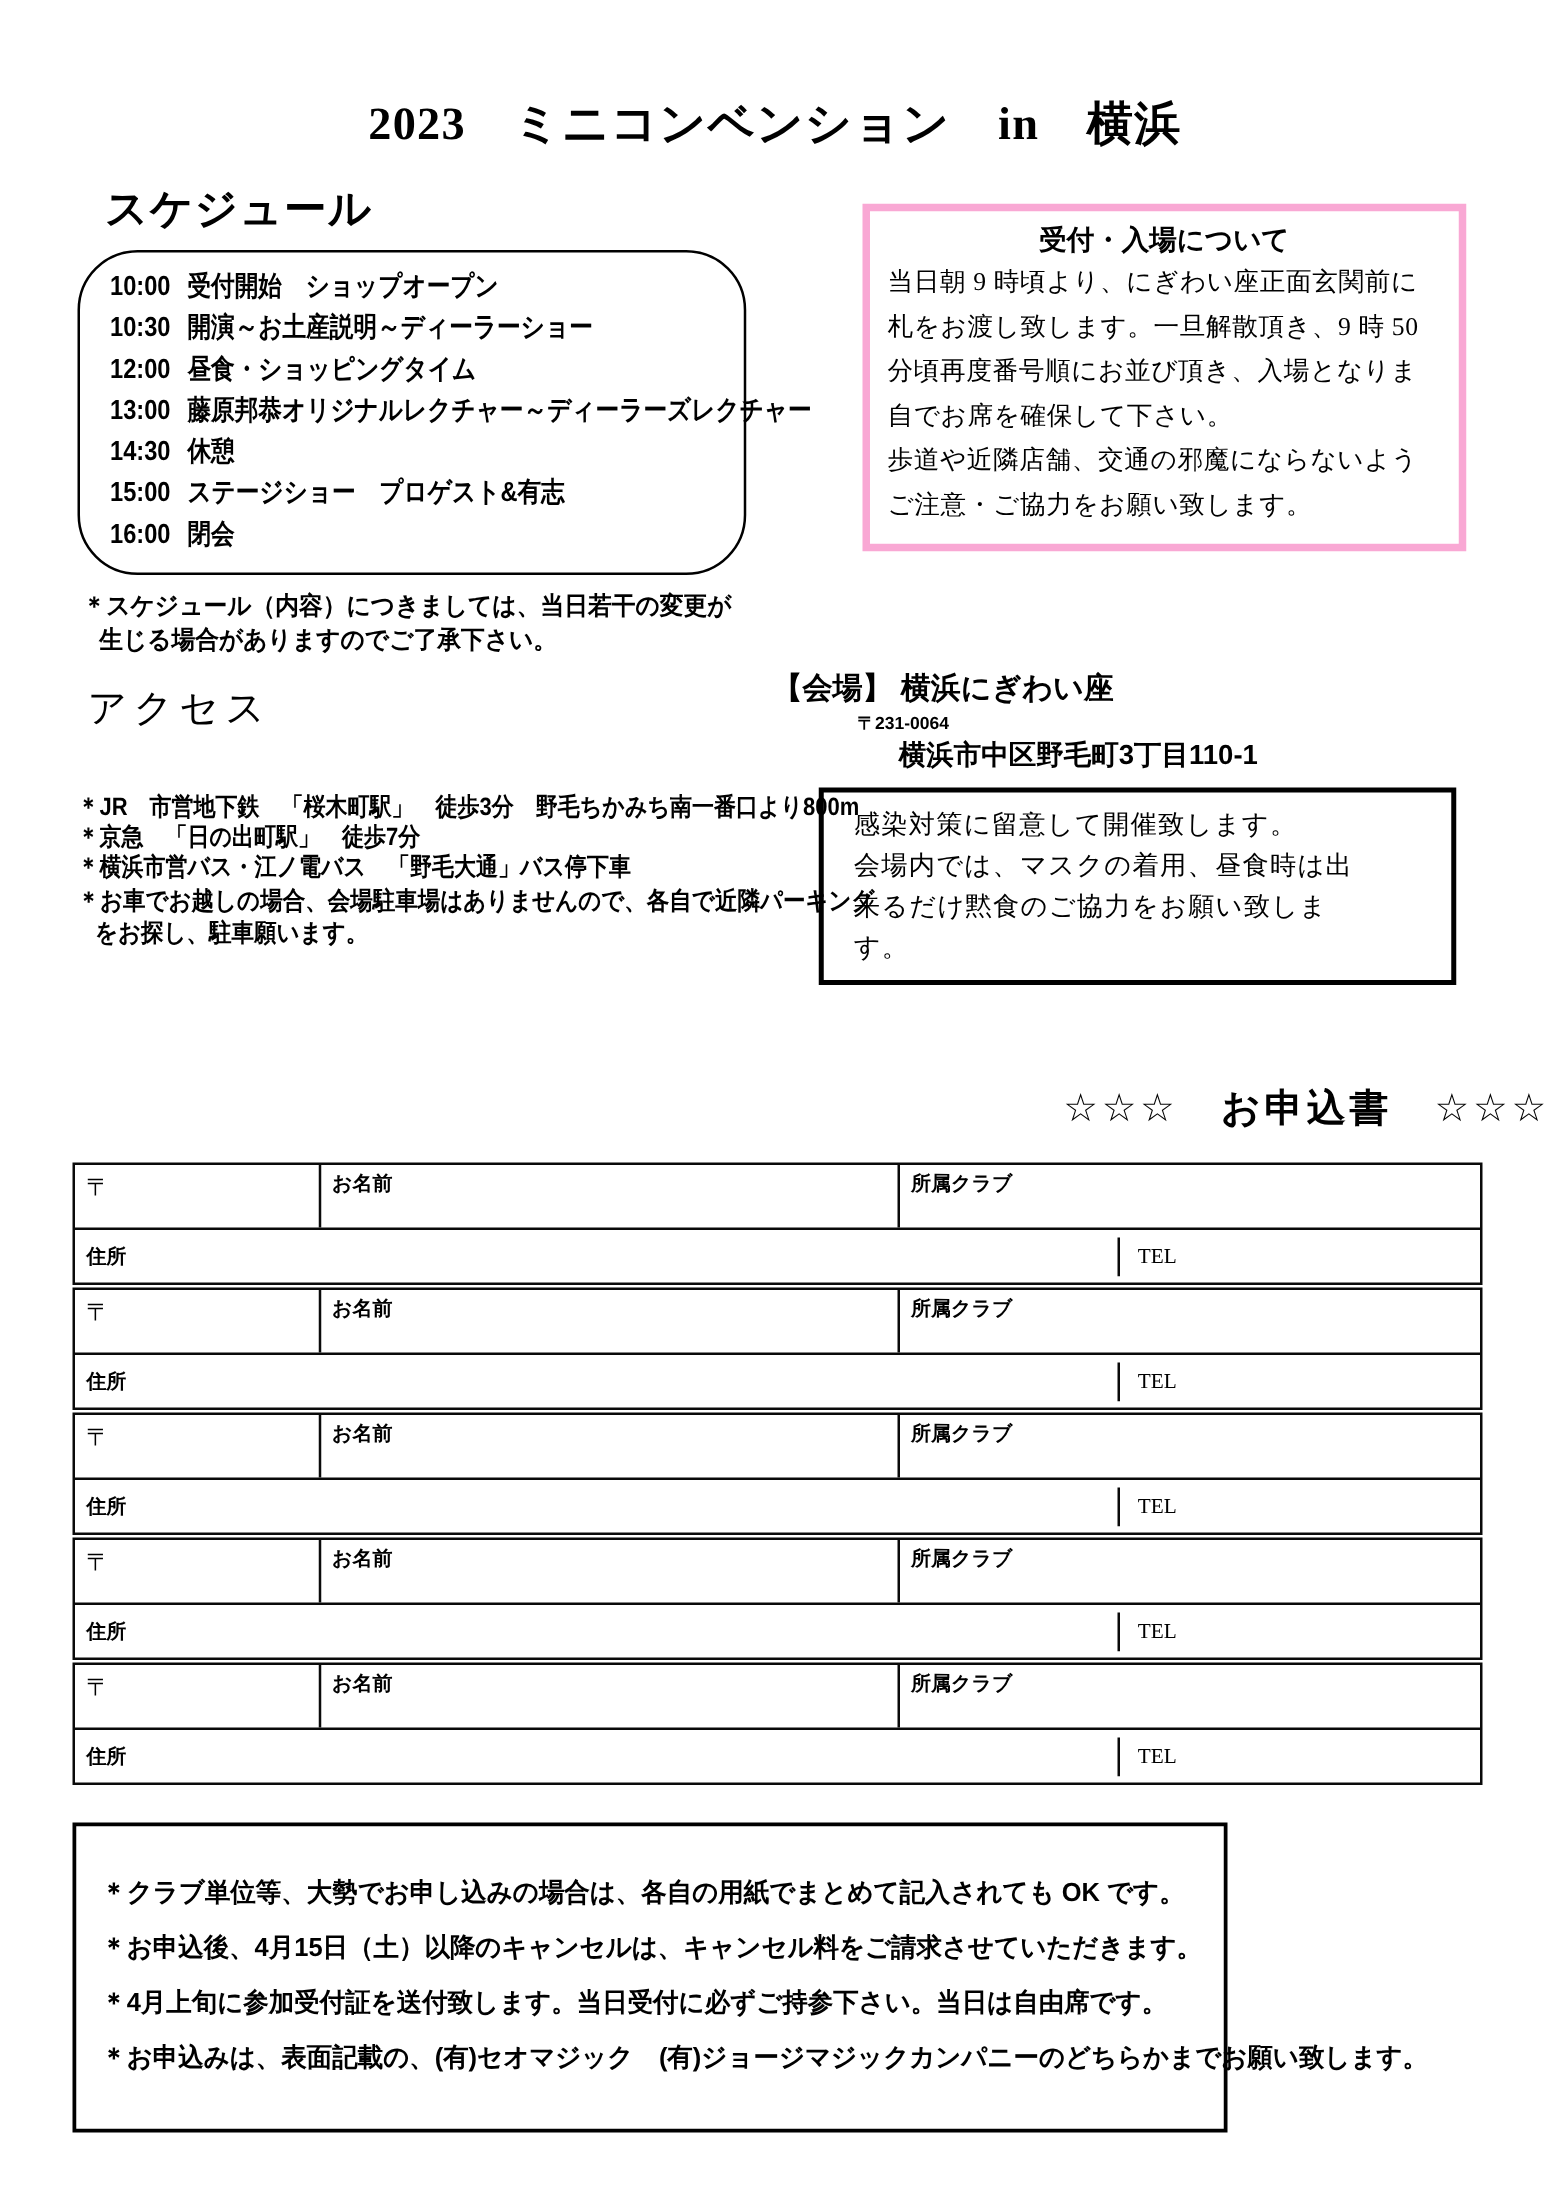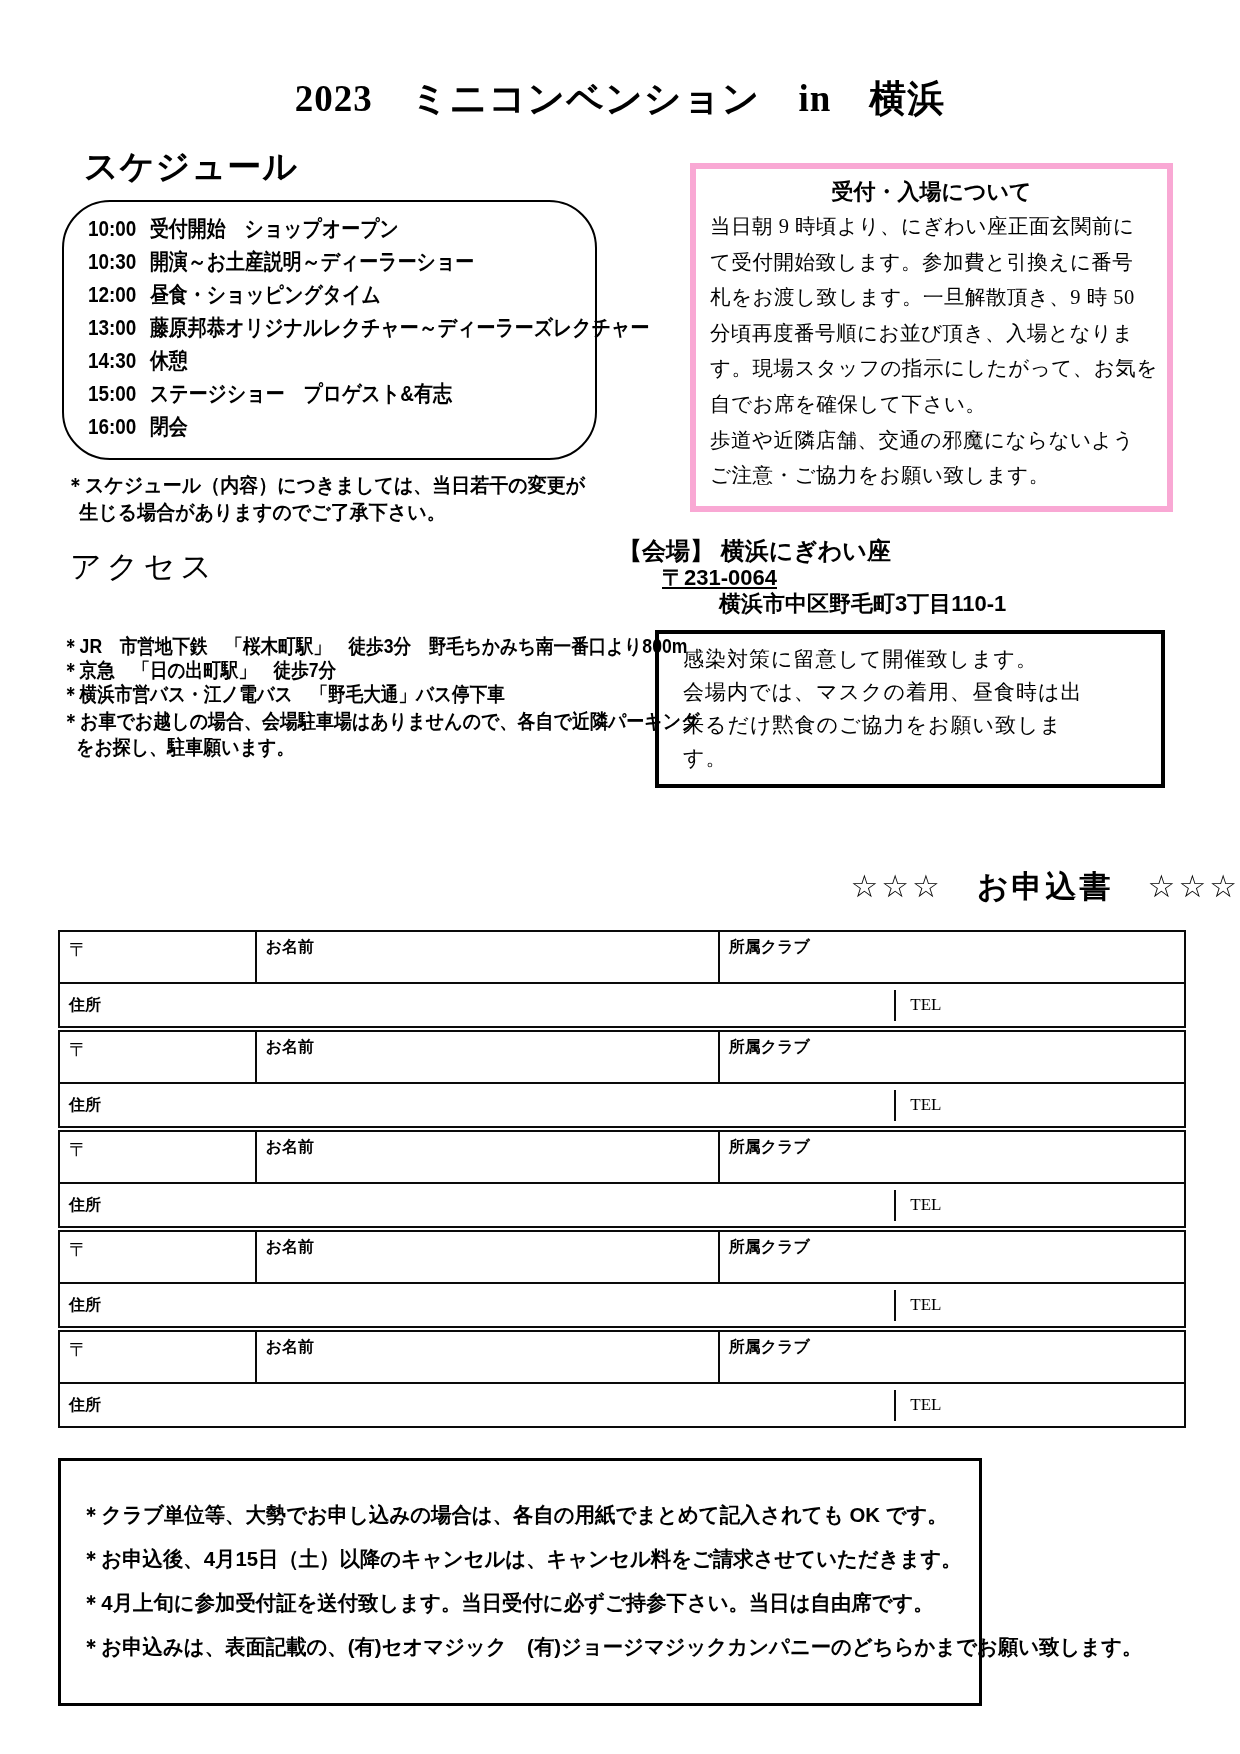--- a/index.html
+++ b/index.html
@@ -39,21 +39,21 @@
   .reception-box{
     position:absolute;left:690px;top:163px;width:443px;
     border:6px solid #f9a8d4;padding:6px 14px 12px;
     font-family:"Liberation Serif","DejaVu Serif",serif;
   }
   .reception-heading{text-align:center;font-size:22px;font-weight:bold;line-height:34px;}
   .reception-line{font-size:20.5px;line-height:35.6px;white-space:nowrap;letter-spacing:.5px;}
 
   .venue{position:absolute;left:618px;top:536px;font-weight:bold;}
   .venue-line1{font-size:24px;line-height:29px;}
-  .venue-line2{font-size:22px;line-height:26px;margin-left:44px;text-decoration:underline;}
+  .venue-line2{font-size:14px;line-height:26px;margin-left:68px;}
   .venue-line3{font-size:22px;line-height:26px;margin-left:101px;}
 
   .access-heading{
     position:absolute;left:70px;top:546px;margin:0;
     font-family:"Liberation Serif","DejaVu Serif",serif;
     font-size:31px;font-weight:500;letter-spacing:5px;
   }
   .access-list{position:absolute;left:62px;top:634px;}
   .access-item{
     font-weight:bold;font-size:20px;line-height:24px;white-space:nowrap;
@@ -144,27 +144,25 @@
 
       <div class="note-line">生じる場合がありますのでご了承下さい。</div>
     </div>
 
   <div class="reception-box">
     <div class="reception-heading">受付・入場について</div>
     <div class="reception-body">
 
         <div class="reception-line">当日朝 9 時頃より、にぎわい座正面玄関前に</div>
 
-        <div class="reception-line">て受付開始致します。参加費と引換えに番号</div>
 
         <div class="reception-line">札をお渡し致します。一旦解散頂き、9 時 50</div>
 
         <div class="reception-line">分頃再度番号順にお並び頂き、入場となりま</div>
 
-        <div class="reception-line">す。現場スタッフの指示にしたがって、お気を</div>
 
 
         <div class="reception-line">自でお席を確保して下さい。</div>
 
         <div class="reception-line">歩道や近隣店舗、交通の邪魔にならないよう</div>
 
         <div class="reception-line">ご注意・ご協力をお願い致します。</div>
       </div>
   </div>
 

